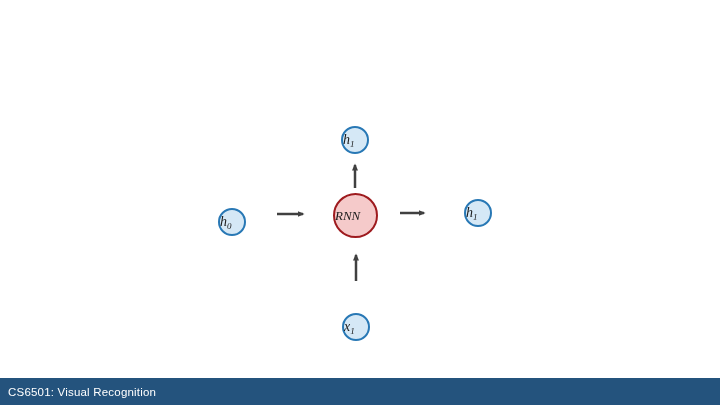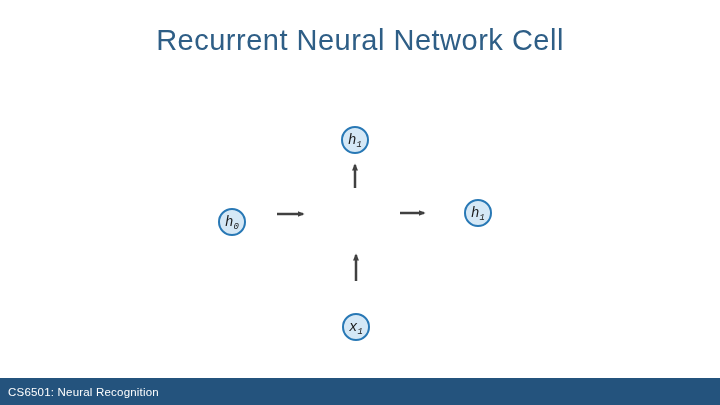--- a/index.html
+++ b/index.html
@@ -33,22 +33,21 @@
     width: 720px;
     height: 405px;
     pointer-events: none;
   }
   .node {
     position: absolute;
     box-sizing: border-box;
     border-radius: 50%;
     display: flex;
     align-items: center;
-    justify-content: center;
-    font-family: Liberation Mono, monospace;
+    font-family: Liberation Serif, serif;
     font-style: italic;
     color: #1a1a1a;
   }
   .node-small {
     width: 28px;
     height: 28px;
     background: #d5e8f6;
     border: 2px solid #2878b5;
     font-size: 14px;
   }
@@ -84,21 +83,20 @@
     font-size: 11.5px;
     padding-left: 8px;
     letter-spacing: 0.2px;
   }
 </style>
 </head>
 <body>
 
 <div class="slide">
 
-  <div class="title">Recurrent Neural Network Cell</div>
 
   <svg class="arrows" viewBox="0 0 720 405" xmlns="http://www.w3.org/2000/svg">
     <defs>
       <marker id="ah" markerWidth="8" markerHeight="8" refX="5.5" refY="3" orient="auto" markerUnits="userSpaceOnUse">
         <path d="M0,0 L7,3 L0,6 Z" fill="#404040"></path>
       </marker>
     </defs>
 
     <line x1="277" y1="214" x2="303" y2="214" stroke="#404040" stroke-width="2.5" marker-end="url(#ah)"></line>
 
@@ -110,26 +108,29 @@
   </svg>
 
   <div class="node node-small node-top">
     <span><span>h</span><sub>1</sub></span>
   </div>
 
   <div class="node node-small node-left">
     <span><span>h</span><sub>0</sub></span>
   </div>
 
+  <div class="node node-center node-rnn">
+    <span>RNN</span>
+  </div>
 
   <div class="node node-small node-right">
     <span><span>h</span><sub>1</sub></span>
   </div>
 
   <div class="node node-small node-bottom">
     <span><span>x</span><sub>1</sub></span>
   </div>
 
   <div class="footer-bar">
-    <span class="footer-text">CS6501: Neural Recognition</span>
+    <span class="footer-text">CS6501: Visual Recognition</span>
   </div>
 
 </div>
 
 </body></html>

